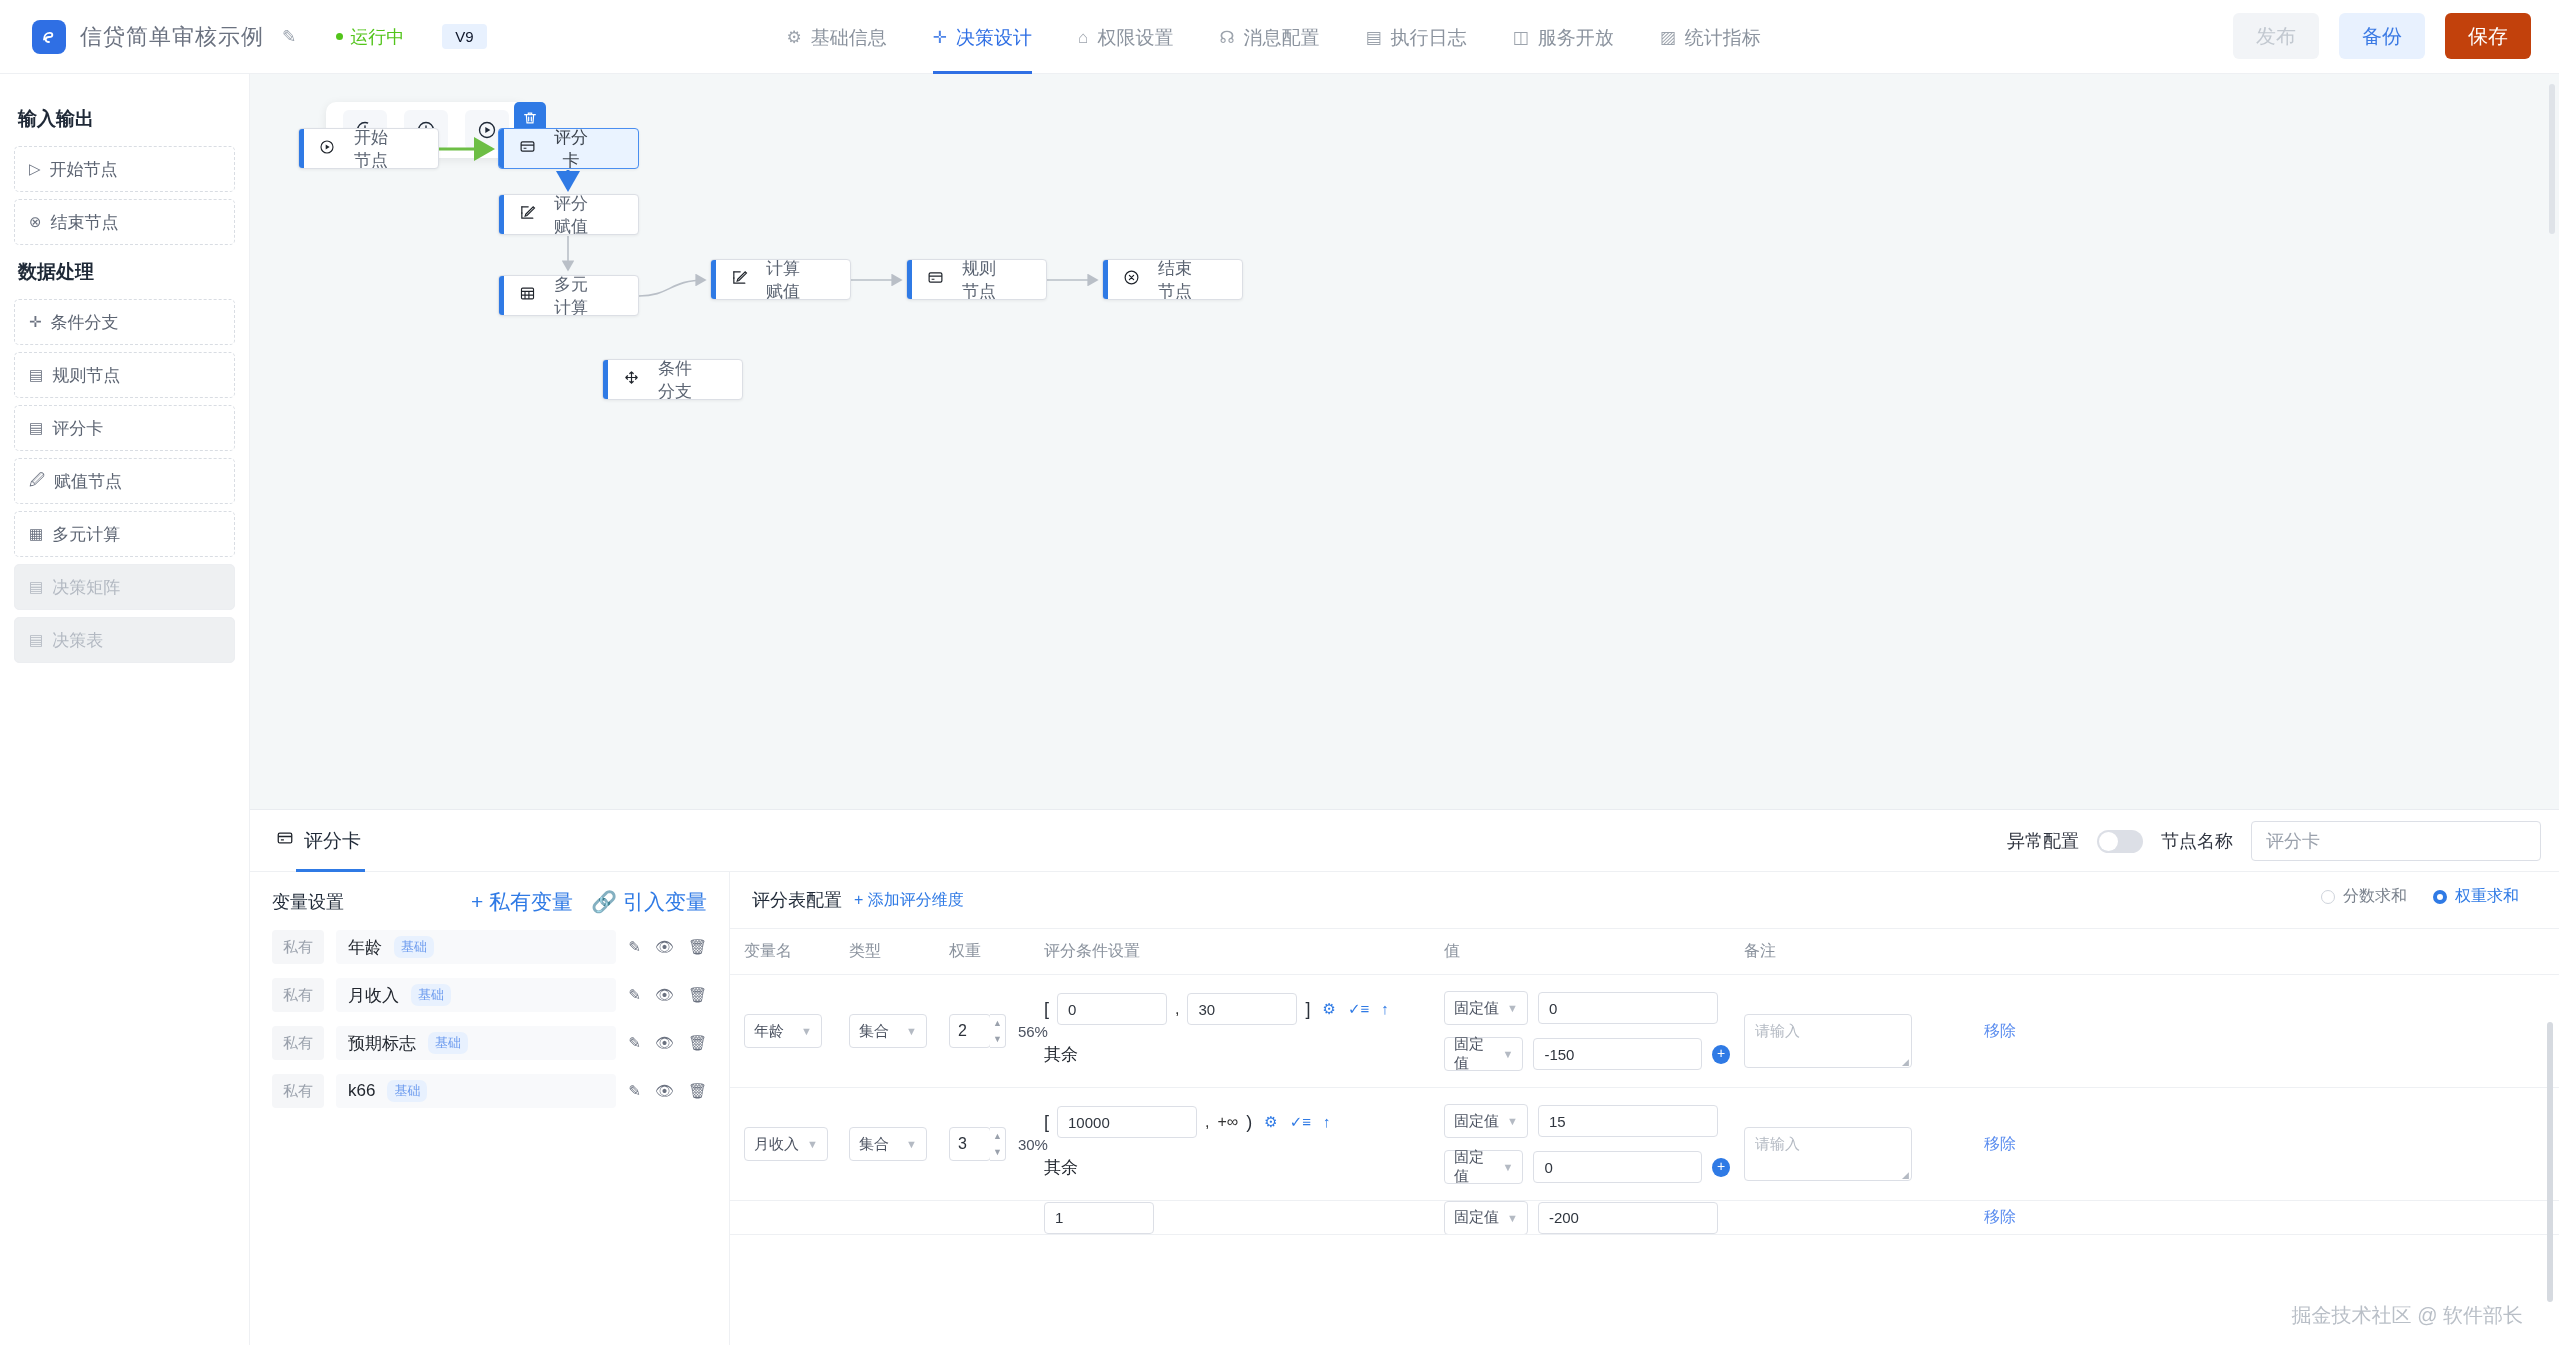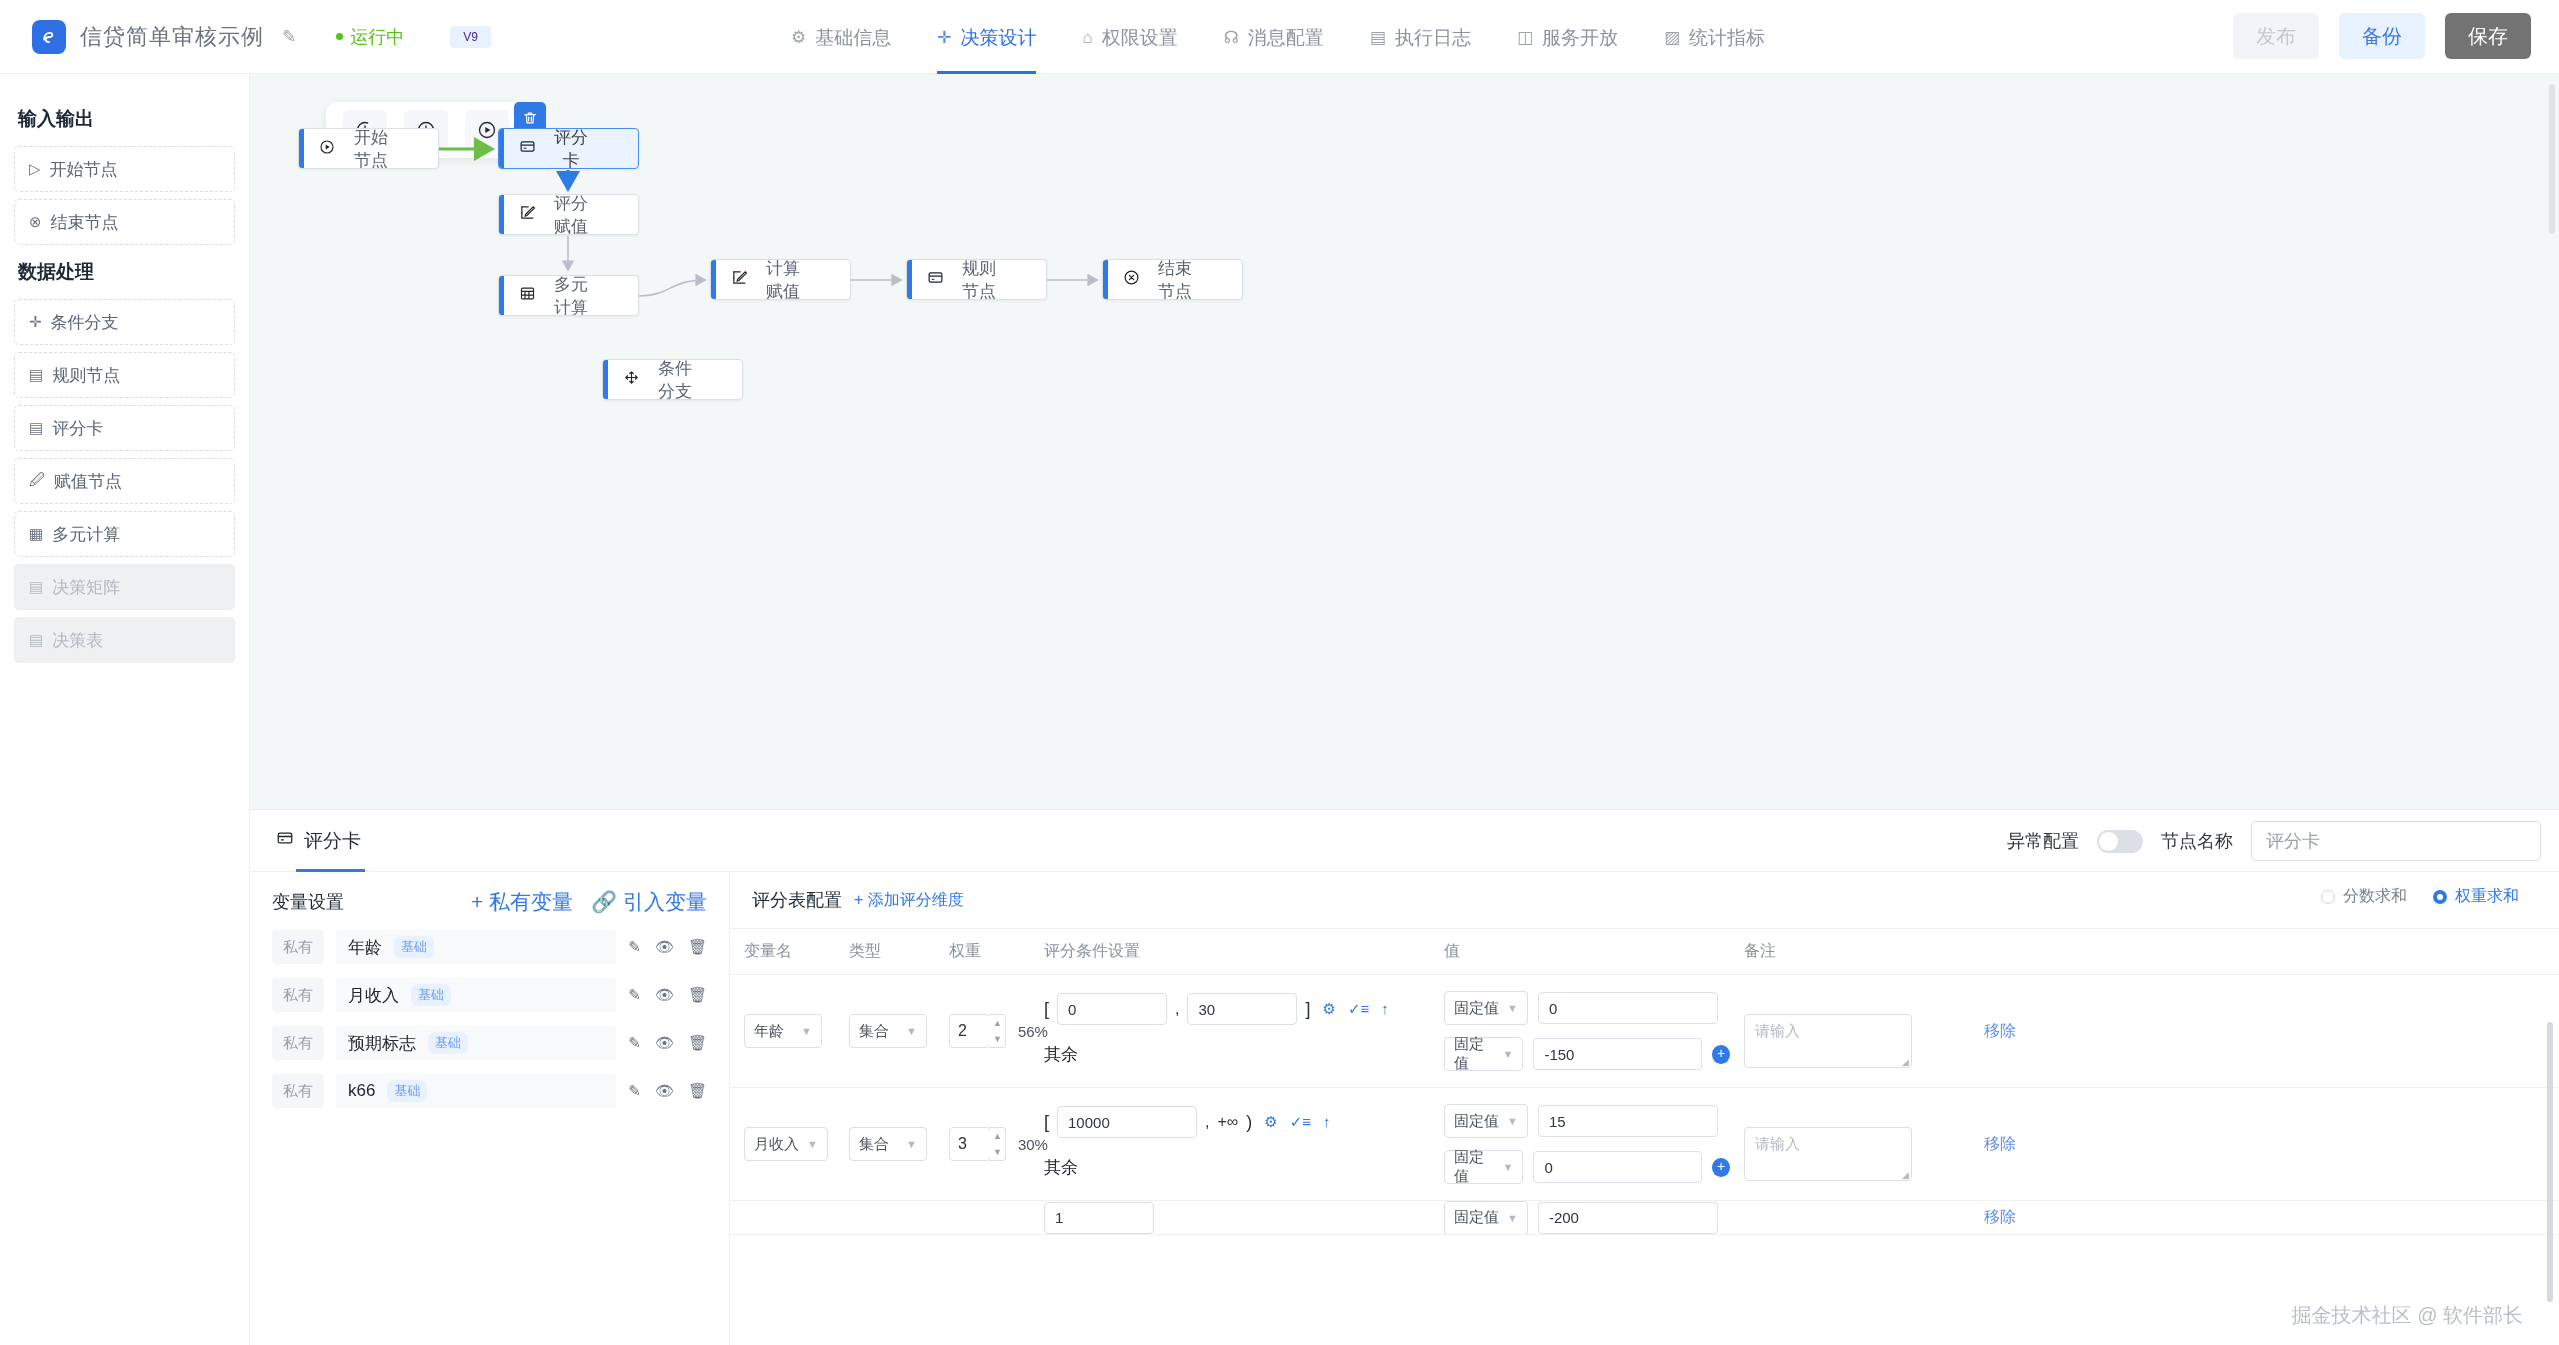--- a/index.html
+++ b/index.html
@@ -23,22 +23,22 @@
   .logo {
     width:34px; height:34px; border-radius:8px; background:#2f6fe4;
     display:flex; align-items:center; justify-content:center;
     color:#fff; font-size:20px; line-height:1;
   }
   .proj-title { font-size:22px; color:#6b7280; letter-spacing:1px; }
   .pencil-ic { color:#9aa2ad; font-size:17px; margin-left:4px; }
   .status { display:flex; align-items:center; gap:7px; margin-left:26px; color:#52c41a; font-size:18px; }
   .dot { width:7px; height:7px; border-radius:50%; background:#52c41a; display:inline-block; }
   .ver {
-    margin-left:32px; background:#e8f1fe; color:#4c1d95;
-    font-size:12px; padding:4px 13px; border-radius:4px;
+    margin-left:24px; background:#e8f1fe; color:#0f172a;
+    font-size:15px; padding:4px 13px; border-radius:4px;
   }
 
   .navtabs { display:flex; align-items:center; gap:46px; margin-left:300px; }
   .navtab {
     display:flex; align-items:center; gap:9px;
     font-size:19px; color:#8b939e; height:74px;
     padding-top:2px; cursor:pointer; position:relative;
   }
   .navtab .ic { font-size:17px; opacity:.85; }
   .navtab.active { color:#2f6fe4; }
@@ -46,21 +46,21 @@
     content:""; position:absolute; left:0; right:0; bottom:0; height:3px; background:#2f6fe4;
   }
 
   .topactions { position:absolute; right:28px; top:13px; display:flex; gap:20px; }
   .btn {
     min-width:86px; height:46px; border-radius:6px; font-size:20px;
     display:flex; align-items:center; justify-content:center; cursor:pointer; border:none;
   }
   .btn-disabled { background:#f2f4f7; color:#c2c8d0; }
   .btn-ghost { background:#e8f1fe; color:#3b7ae4; }
-  .btn-primary { background:#737373; color:#fff; }
+  .btn-primary { background:#c2410c; color:#fff; }
 
   
   .palette {
     position:absolute; top:74px; left:0; width:250px; height:1271px;
     background:#fff; border-right:1px solid #eef0f3; padding:18px 14px 0 14px;
   }
   .pal-group { font-size:19px; font-weight:bold; color:#1f2937; margin:14px 0 14px 4px; }
   .pal-item {
     height:46px; border:1px dashed #d9dde3; border-radius:5px;
     display:flex; align-items:center; gap:9px; padding-left:14px;

